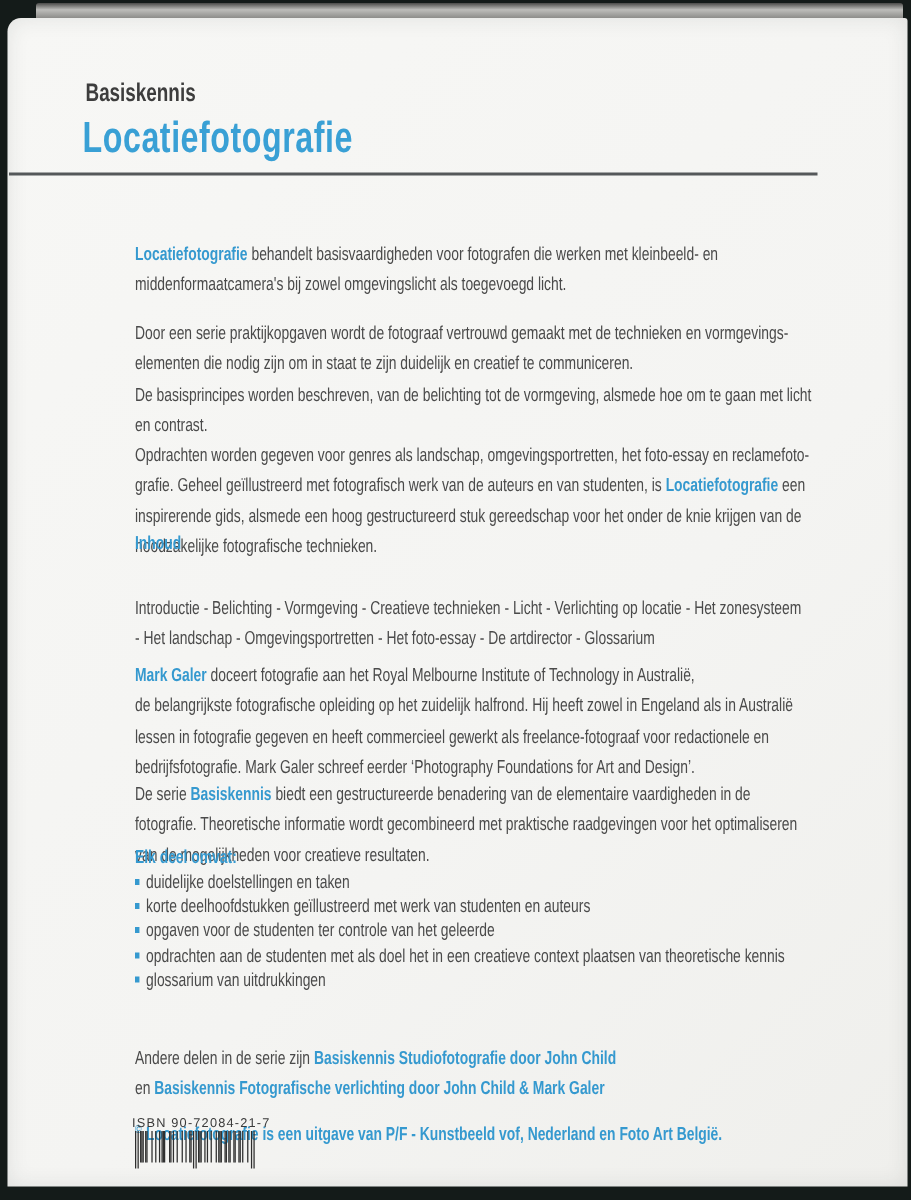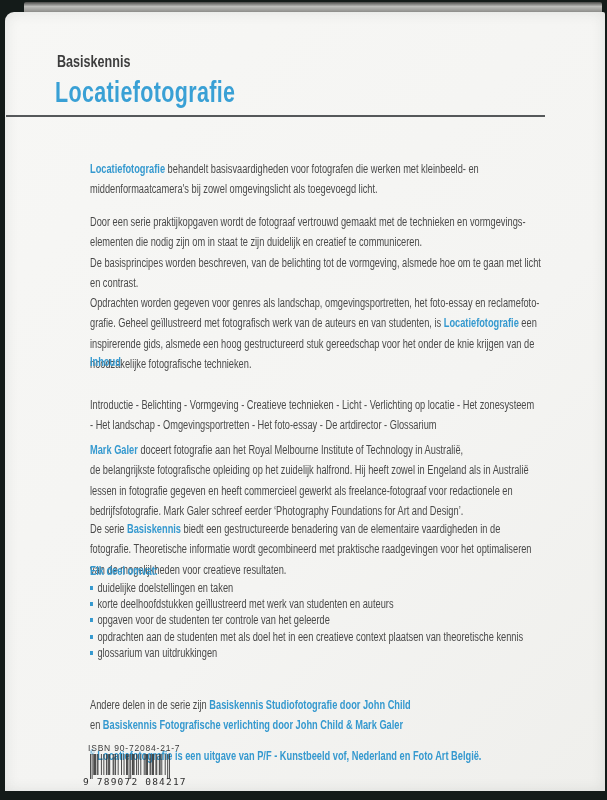--- a/index.html
+++ b/index.html
@@ -145,14 +145,13 @@
       <div class="bar" style="left: 78px;"></div>
       <div class="bar" style="left: 79px;"></div>
       <div class="bar" style="left: 82px;"></div>
       <div class="bar" style="left: 83px;"></div>
       <div class="bar" style="left: 85px;"></div>
       <div class="bar" style="left: 89px;"></div>
       <div class="bar guard" style="left: 92px;"></div>
       <div class="bar guard" style="left: 94px;"></div>
     </div>
 
-  <div class="abs digits" style="left:83px;top:776px;">9 789072 084217</div>
 </div>
 
 </body></html>

